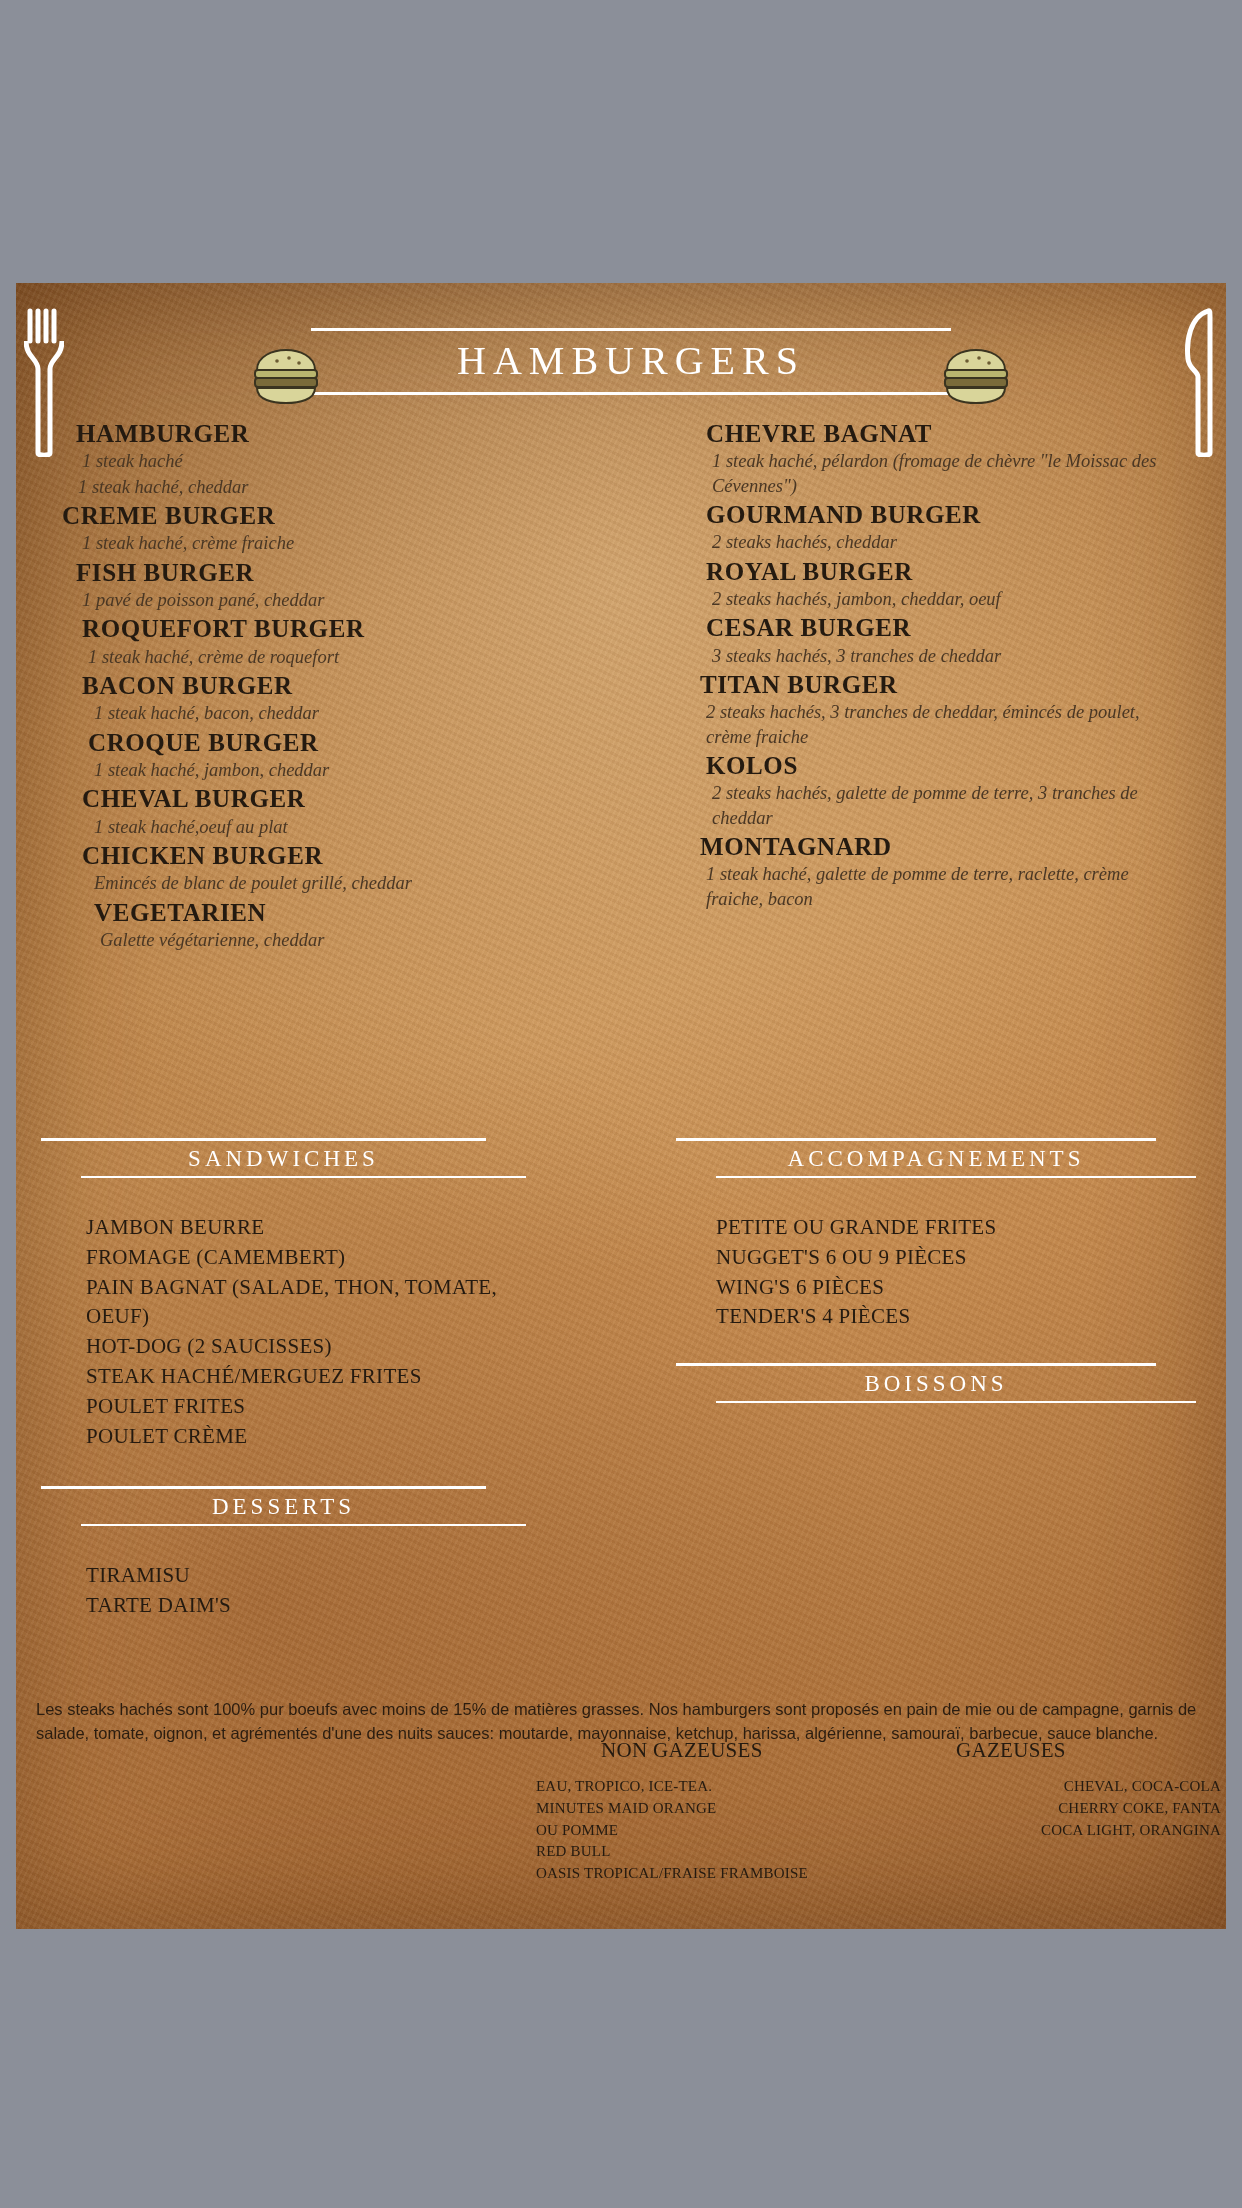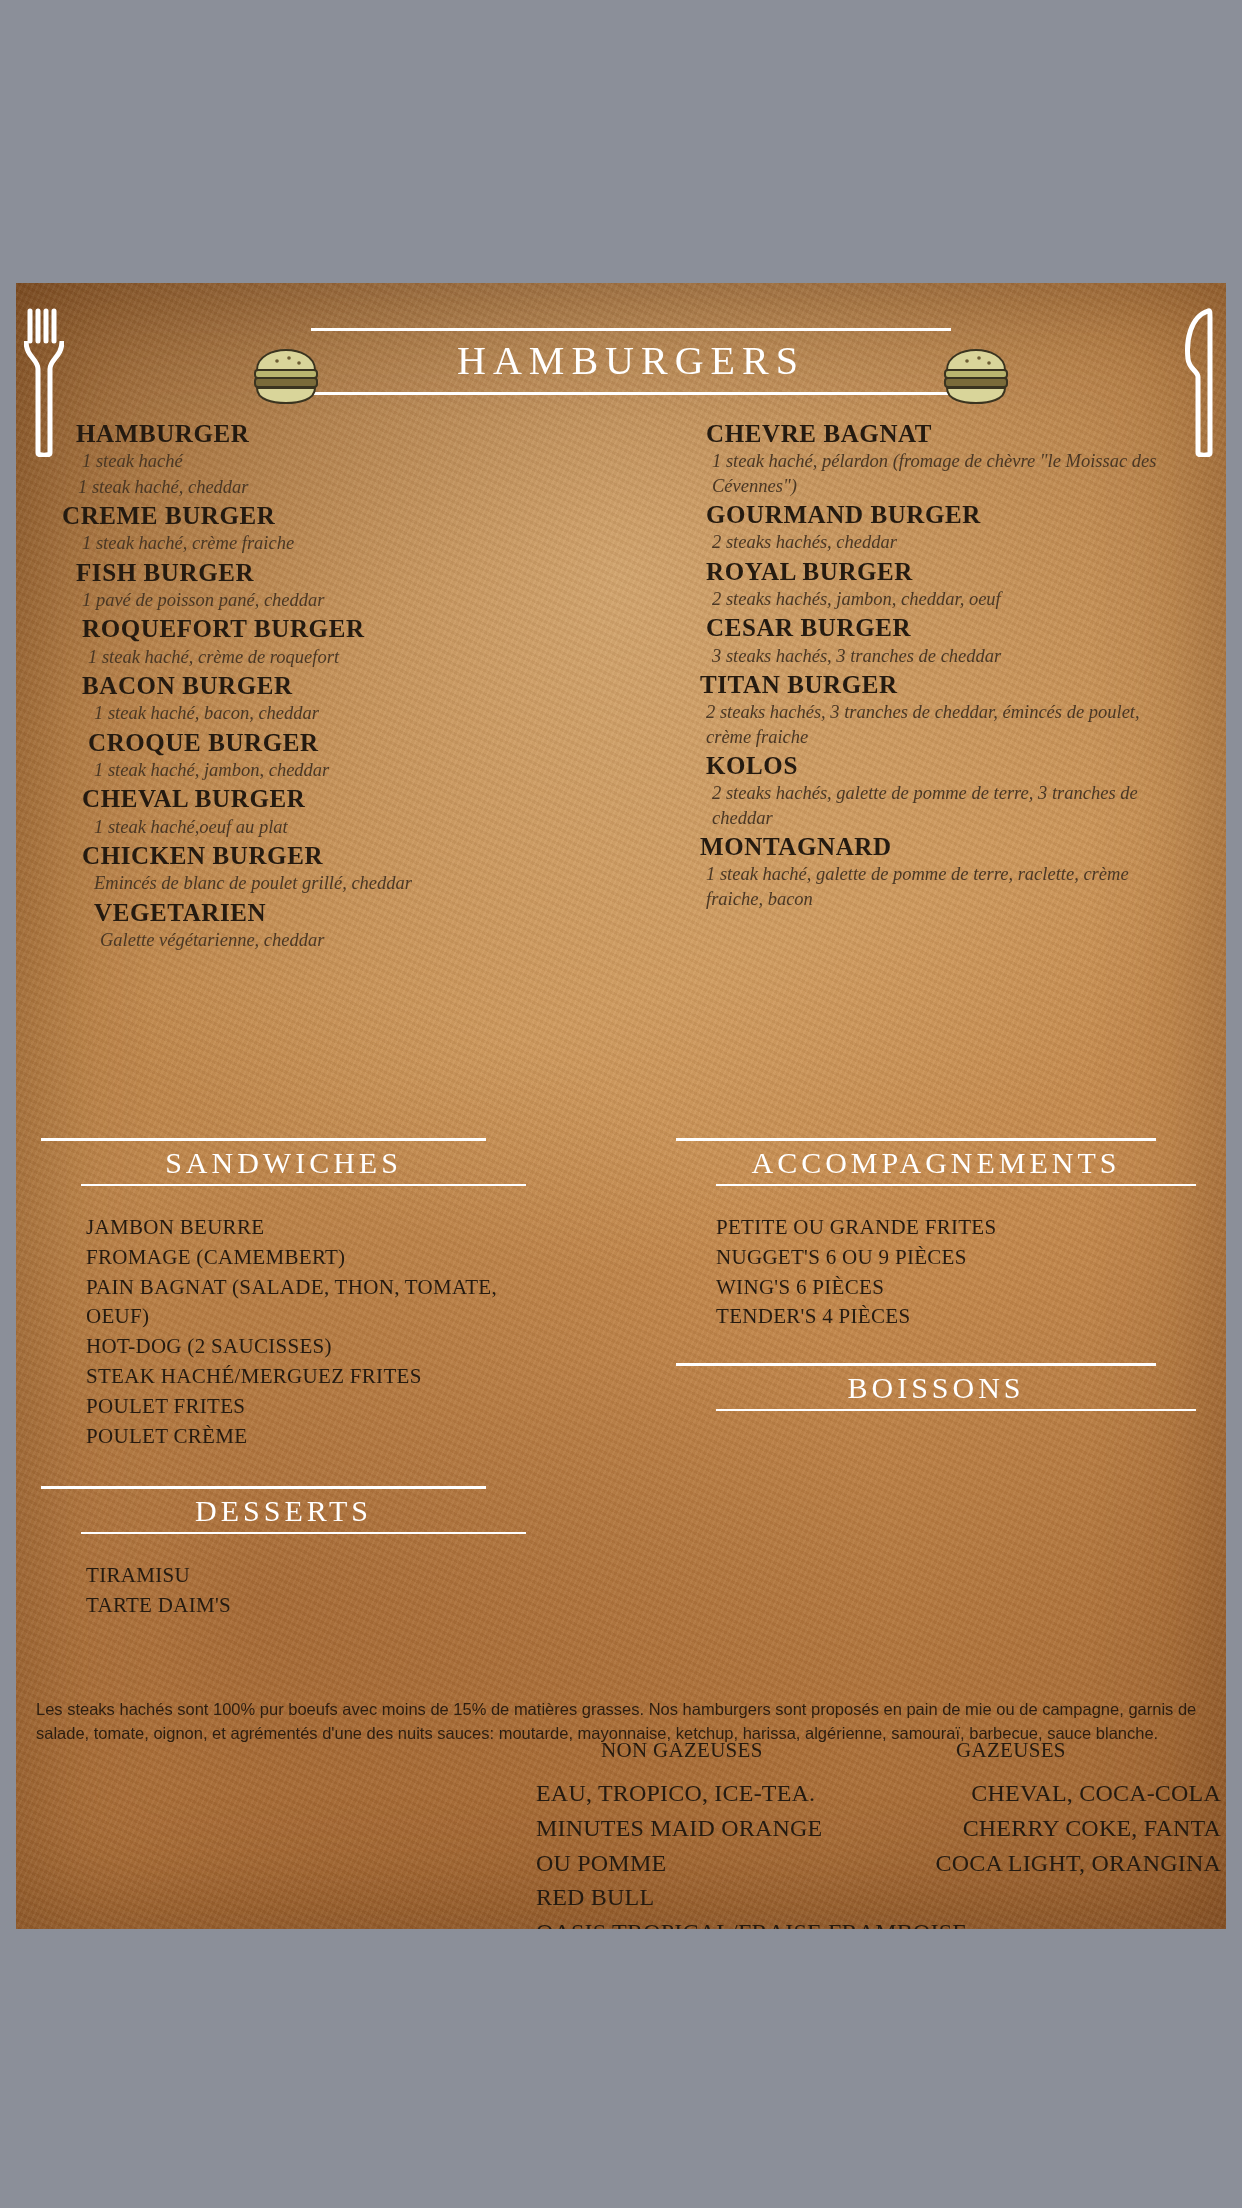--- a/index.html
+++ b/index.html
@@ -126,21 +126,21 @@
     position: absolute;
     text-align: center;
     color: #ffffff;
   }
   .section-head .rule {
     height: 2.5px;
     background: #ffffff;
   }
   .section-head .label {
     font-family: "Liberation Serif", serif;
-    font-size: 30px;
+    font-size: 23px;
     letter-spacing: 4px;
     padding: 5px 0 4px 0;
   }
 
   .plain-list {
     position: absolute;
   }
   .plain-list .row {
     font-family: "Liberation Serif", serif;
     font-size: 21px;
@@ -153,21 +153,21 @@
     position: absolute;
   }
   .drinks .dcol-head {
     font-family: "Liberation Serif", serif;
     font-size: 21px;
     color: #241a10;
     letter-spacing: 0.3px;
   }
   .drinks .drow {
     font-family: "Liberation Serif", serif;
-    font-size: 24px;
+    font-size: 15px;
     color: #241a10;
     line-height: 1.45;
     letter-spacing: 0.2px;
   }
 
   .footnote {
     position: absolute;
     left: 20px;
     top: 1415px;
     width: 1175px;

